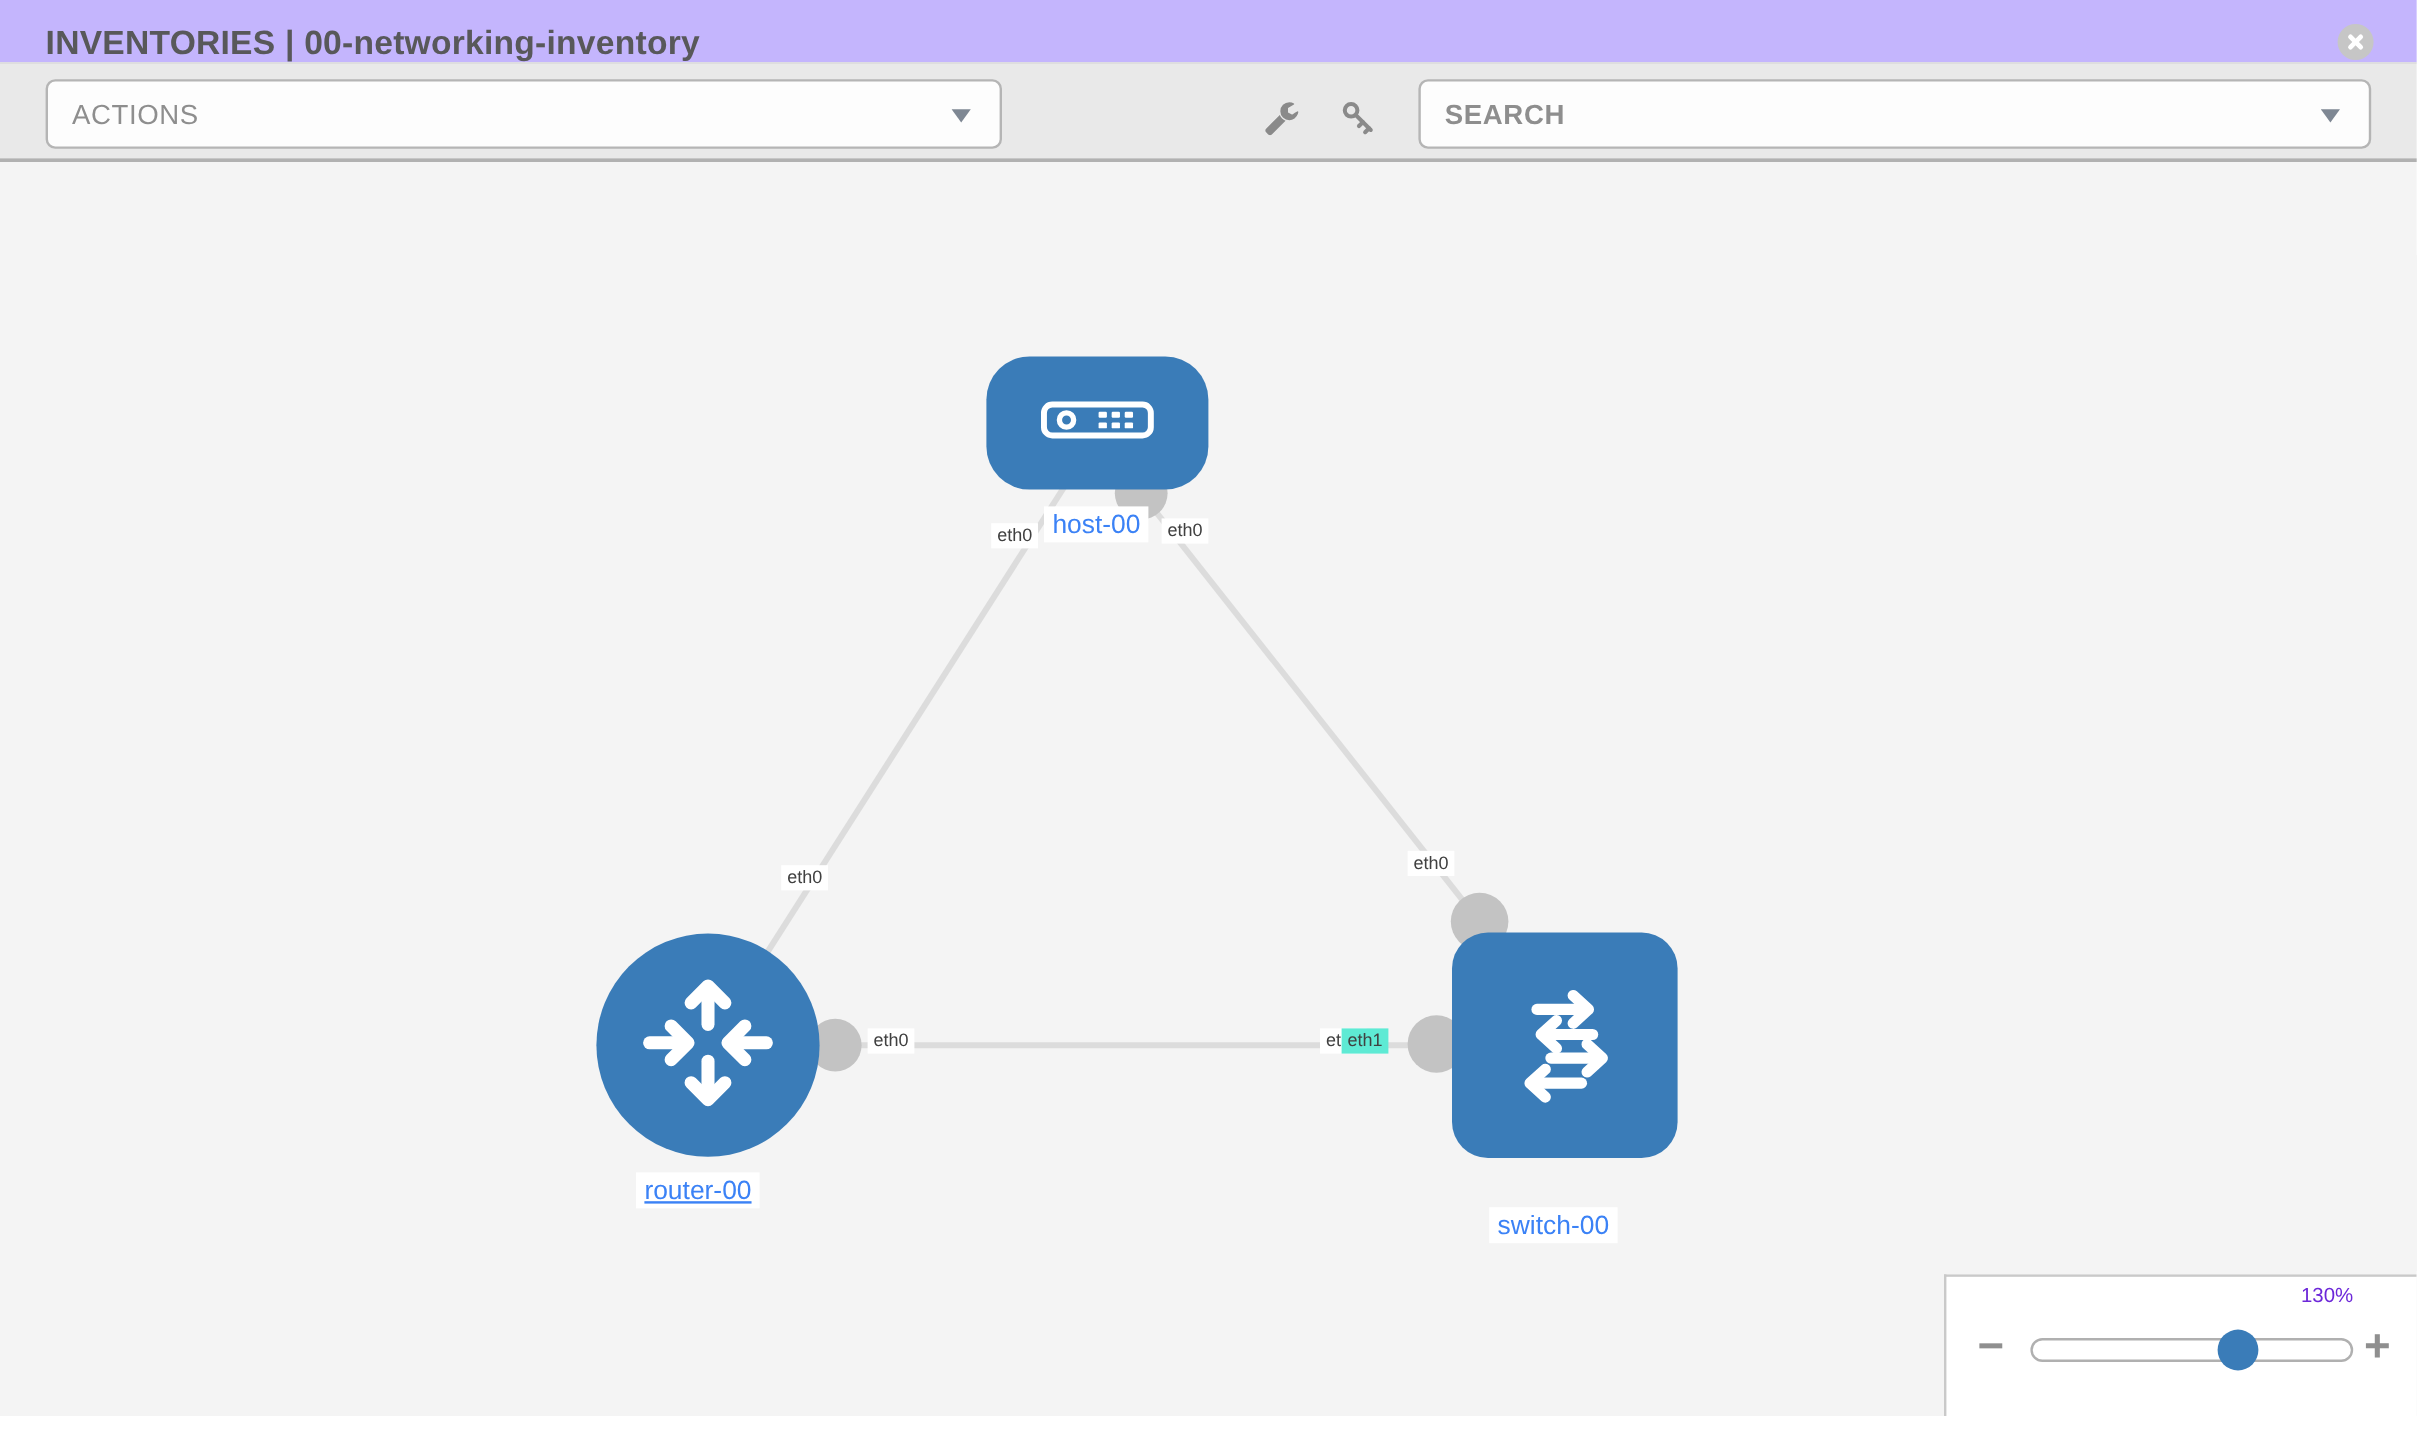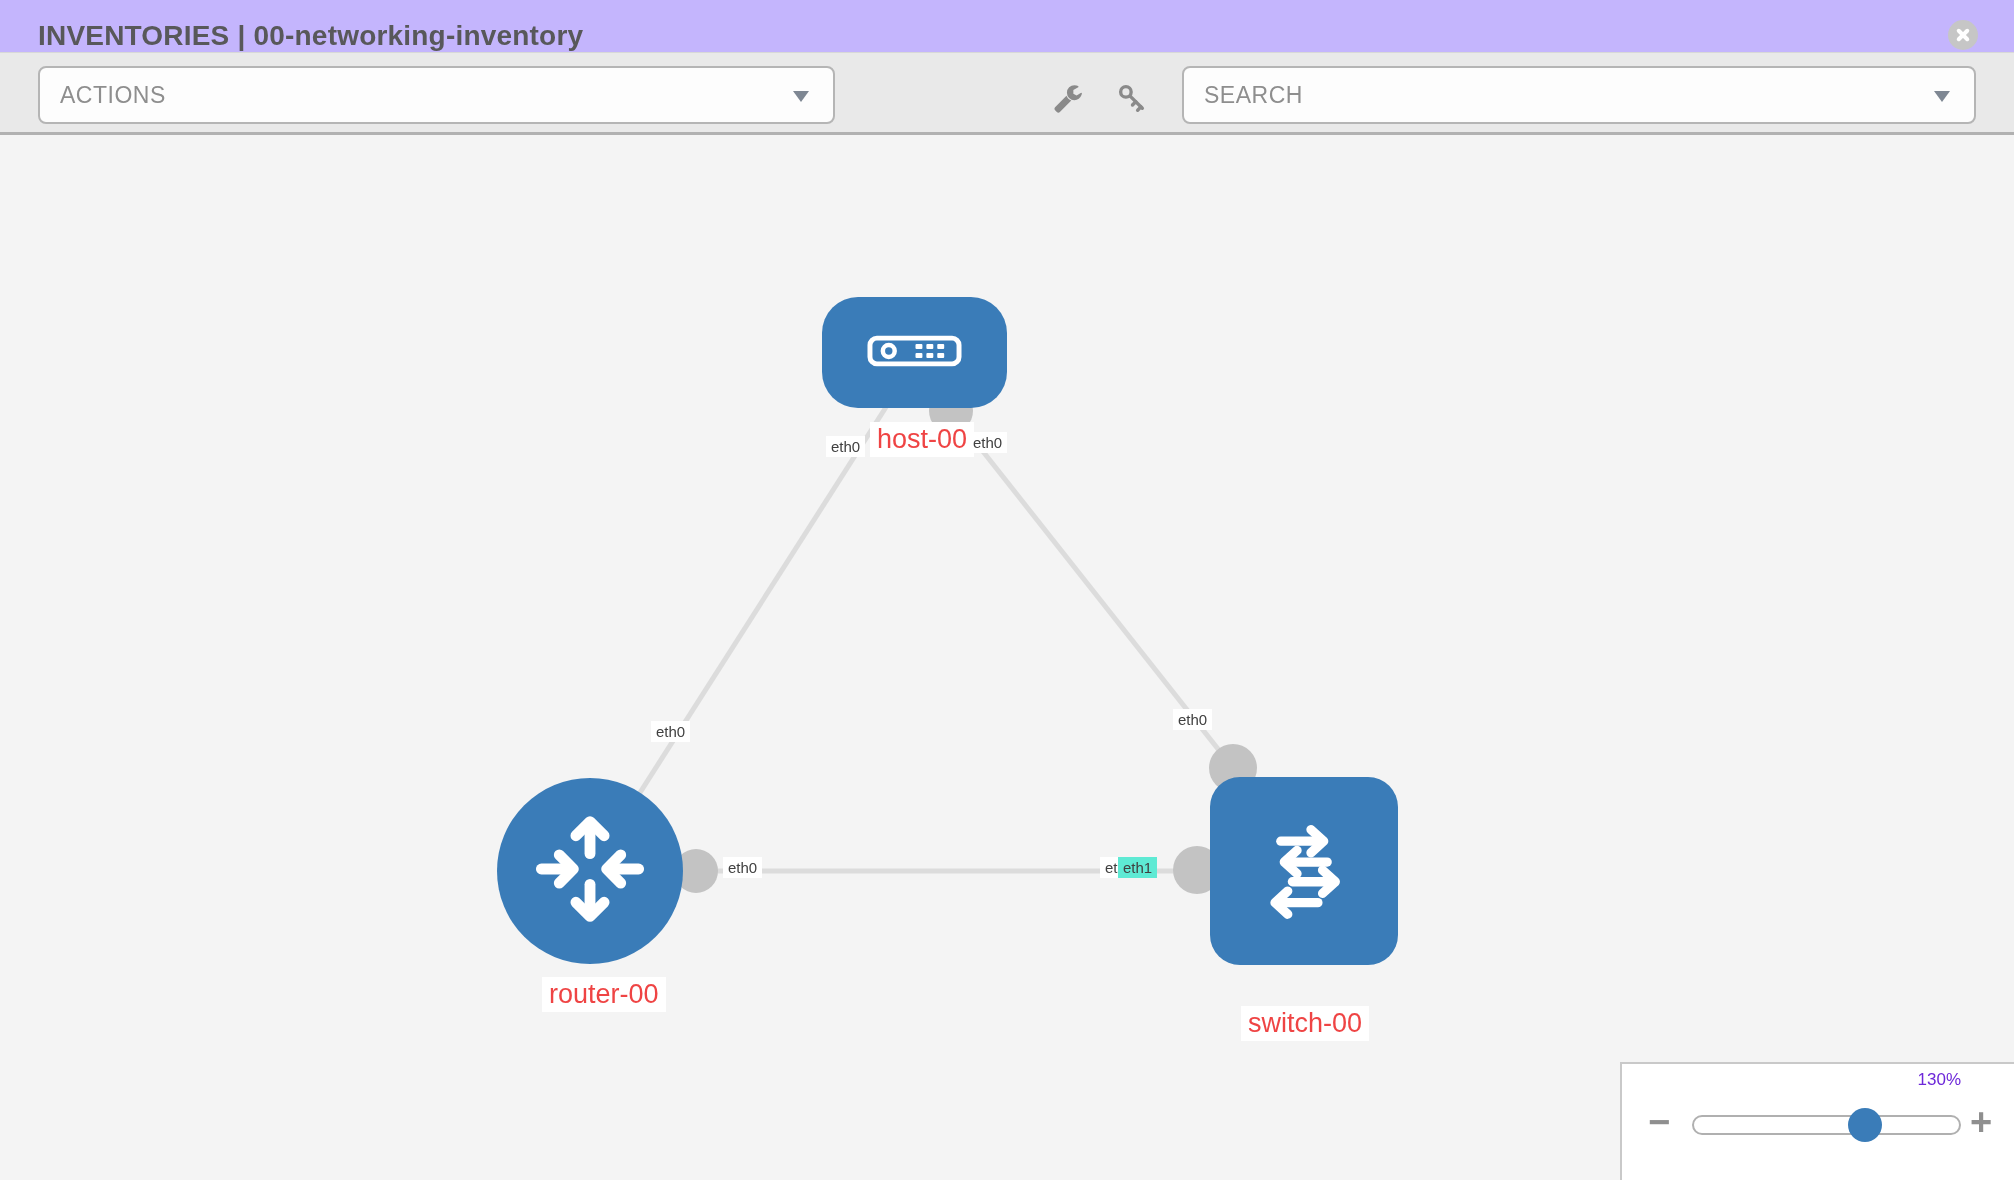--- a/index.html
+++ b/index.html
@@ -26,42 +26,42 @@
     width:16px;height:4px;background:#fff;border-radius:2px;}
   .close-btn::before{transform:rotate(45deg);}
   .close-btn::after{transform:rotate(-45deg);}
 
   
   .toolbar{position:relative;width:2014px;height:83px;background:var(--toolbar-bg);
     border-top:1px solid #d8d8d8;border-bottom:3px solid #b1b1b1;}
   .combo{position:absolute;top:13px;height:58px;background:#fdfdfd;
     border:2px solid #b5b5b5;border-radius:8px;cursor:pointer;padding-left:39px;}
   .combo-actions{left:38px;width:797px;}
-  .combo-search{left:1182px;width:794px;}
+  .combo-search{left:1182px;width:794px;font-weight:bold;}
   .combo-label{position:absolute;left:20px;top:0;line-height:54px;
     font-size:23px;color:var(--muted-text);letter-spacing:.5px;}
   .combo-caret{position:absolute;right:24px;top:23px;width:0;height:0;
     border-left:8px solid transparent;border-right:8px solid transparent;
     border-top:11px solid #7e8793;}
   .tool-icon-btn{position:absolute;top:27px;width:40px;height:40px;cursor:pointer;
     display:flex;align-items:center;justify-content:center;}
   .btn-wrench{left:1048px;}
   .btn-key{left:1112px;}
 
   
   .canvas{position:relative;width:2014px;height:1045px;background:var(--canvas-bg);overflow:hidden;}
   .links{position:absolute;left:0;top:0;z-index:1;}
   .port{position:absolute;border-radius:50%;background:var(--port-gray);z-index:2;}
   .node{position:absolute;background:var(--node-blue);z-index:3;
     display:flex;align-items:center;justify-content:center;cursor:pointer;}
   .node-host{left:822px;top:162px;width:185px;height:111px;border-radius:36px;}
   .node-router{left:497px;top:643px;width:186px;height:186px;border-radius:50%;}
   .node-switch{left:1210px;top:642px;width:188px;height:188px;border-radius:30px;}
   .chip{position:absolute;background:#fff;color:var(--label-text);z-index:4;white-space:nowrap;}
-  .node-label{font-size:27px;padding:2px 7px;color:#ef4444;}
+  .node-label{font-size:22px;padding:2px 7px;color:#3b82f6;}
   .if-label{font-size:15px;padding:2px 5px;}
   .if-overlap{position:absolute;left:1100px;top:722px;z-index:4;}
   .if-overlap .back{position:relative;display:inline-block;background:#fff;
     font-size:15px;padding:2px 5px;color:var(--label-text);}
   .if-overlap .front{position:absolute;left:18px;top:0;display:inline-block;background:#5eead4;
     font-size:15px;padding:2px 5px;color:var(--label-text);}
 
   
   .zoom-panel{position:absolute;right:0;bottom:0;width:394px;height:118px;z-index:5;
     background:#fff;border-left:2px solid #c9c9c9;border-top:2px solid #c9c9c9;}
@@ -169,21 +169,21 @@
           <path d="M44 34 L33 44 L44 54"></path>
         <path d="M40 61 H76"></path>
           <path d="M66 51 L77 61 L66 71"></path>
         <path d="M62 79 H26"></path>
           <path d="M36 69 L25 79 L36 89"></path>
       </svg>
     </span>
   </div>
 
   <div class="chip node-label" style="left:870px;top:287px;">host-00</div>
-  <div class="chip node-label" style="left:542px;top:842px;">router-00</div>
+  <div class="chip node-label" style="left:530px;top:842px;text-decoration:underline;">router-00</div>
   <div class="chip node-label" style="left:1241px;top:844px;margin-top:27px;">switch-00</div>
 
   <div class="chip if-label" style="left:826px;top:301px;">eth0</div>
   <div class="chip if-label" style="left:968px;top:297px;">eth0</div>
   <div class="chip if-label" style="left:651px;top:586px;">eth0</div>
   <div class="chip if-label" style="left:1173px;top:574px;">eth0</div>
   <div class="chip if-label" style="left:723px;top:722px;">eth0</div>
   <div class="if-overlap">
     <span class="back">eth0</span>
     <span class="front">eth1</span>

